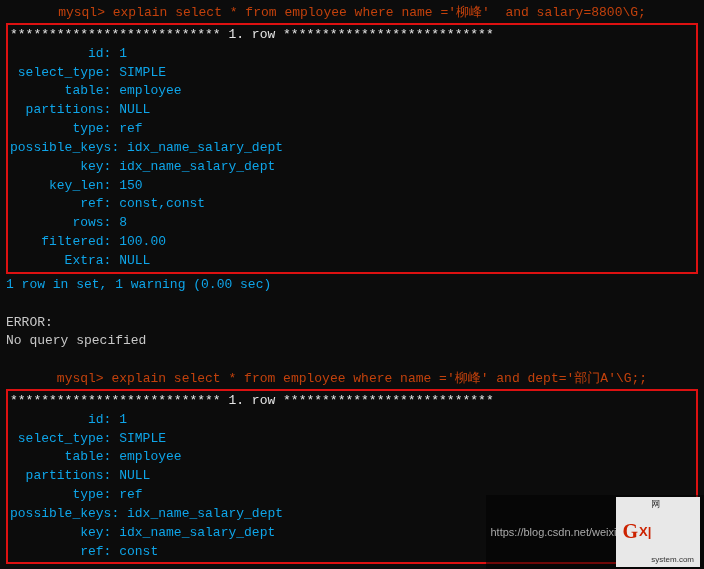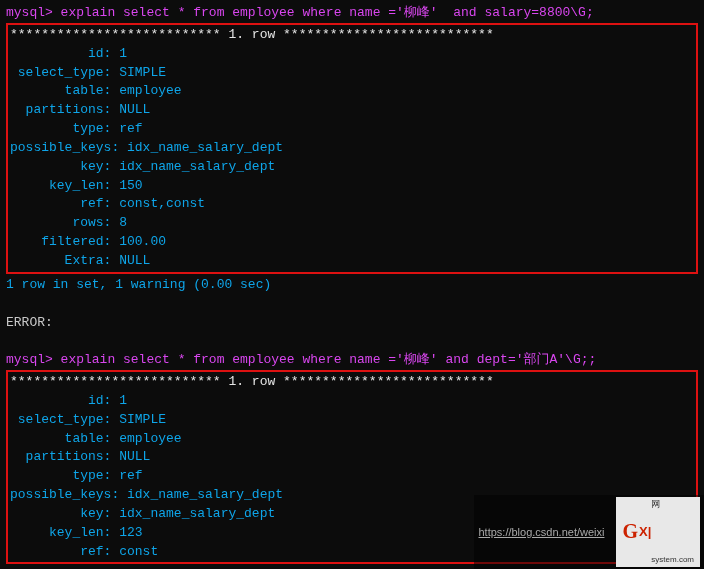--- a/index.html
+++ b/index.html
@@ -19,43 +19,43 @@
       padding: 4px 6px;
       background: #0c0c0c;
       position: relative;
     }
     .line {
       white-space: pre;
       line-height: 1.45;
       color: #0ea5e9;
     }
     .prompt {
-      color: #d946ef;
+      color: #c2410c;
+      text-align: center;
     }
     .separator-line {
       color: #e5e5e5;
     }
     .error-line {
       color: #c8c8c8;
     }
     .watermark {
       position: absolute;
       bottom: 0;
       right: 0;
       display: flex;
       align-items: center;
       background: rgba(0,0,0,0.5);
       padding: 2px 4px;
     }
     .watermark-text {
       color: #aaa;
       font-size: 11px;
       font-family: Arial, sans-serif;
-      margin-right: 12px;
-      text-decoration: underline;
+      margin-right: 0;
     }
     .watermark-logo {
       background: #e8e8e8;
       display: flex;
       align-items: center;
       padding: 2px 6px;
     }
     .logo-g {
       color: #cc2200;
       font-size: 20px;
@@ -93,34 +93,34 @@
     <div class="line">     key_len: 150</div>
     <div class="line">         ref: const,const</div>
     <div class="line">        rows: 8</div>
     <div class="line">    filtered: 100.00</div>
     <div class="line">       Extra: NULL</div>
   </div>
 
   <div class="line">1 row in set, 1 warning (0.00 sec)</div>
   <div class="line">&nbsp;</div>
   <div class="line error-line">ERROR:</div>
+  <div class="line error-line">No query specified</div>
   <div class="line">&nbsp;</div>
 
   <div class="line prompt">mysql&gt; explain select * from employee where name ='柳峰' and dept='部门A'\G;;</div>
 
   <div style="border: 2px solid #dd1111; display: block; padding: 1px 2px; margin: 0 0 2px 0;">
     <div class="line separator-line">*************************** 1. row ***************************</div>
     <div class="line">          id: 1</div>
     <div class="line"> select_type: SIMPLE</div>
     <div class="line">       table: employee</div>
     <div class="line">  partitions: NULL</div>
     <div class="line">        type: ref</div>
     <div class="line">possible_keys: idx_name_salary_dept</div>
     <div class="line">         key: idx_name_salary_dept</div>
-    <div class="line">     key_len: 123</div>
     <div class="line">         ref: const</div>
 
   </div>
 
   <div class="watermark">
     <span class="watermark-text">https://blog.csdn.net/weixi</span>
     <div class="watermark-logo">
       <span class="logo-g">G</span>
       <span class="logo-xi">X|</span>
       <span class="logo-network">

